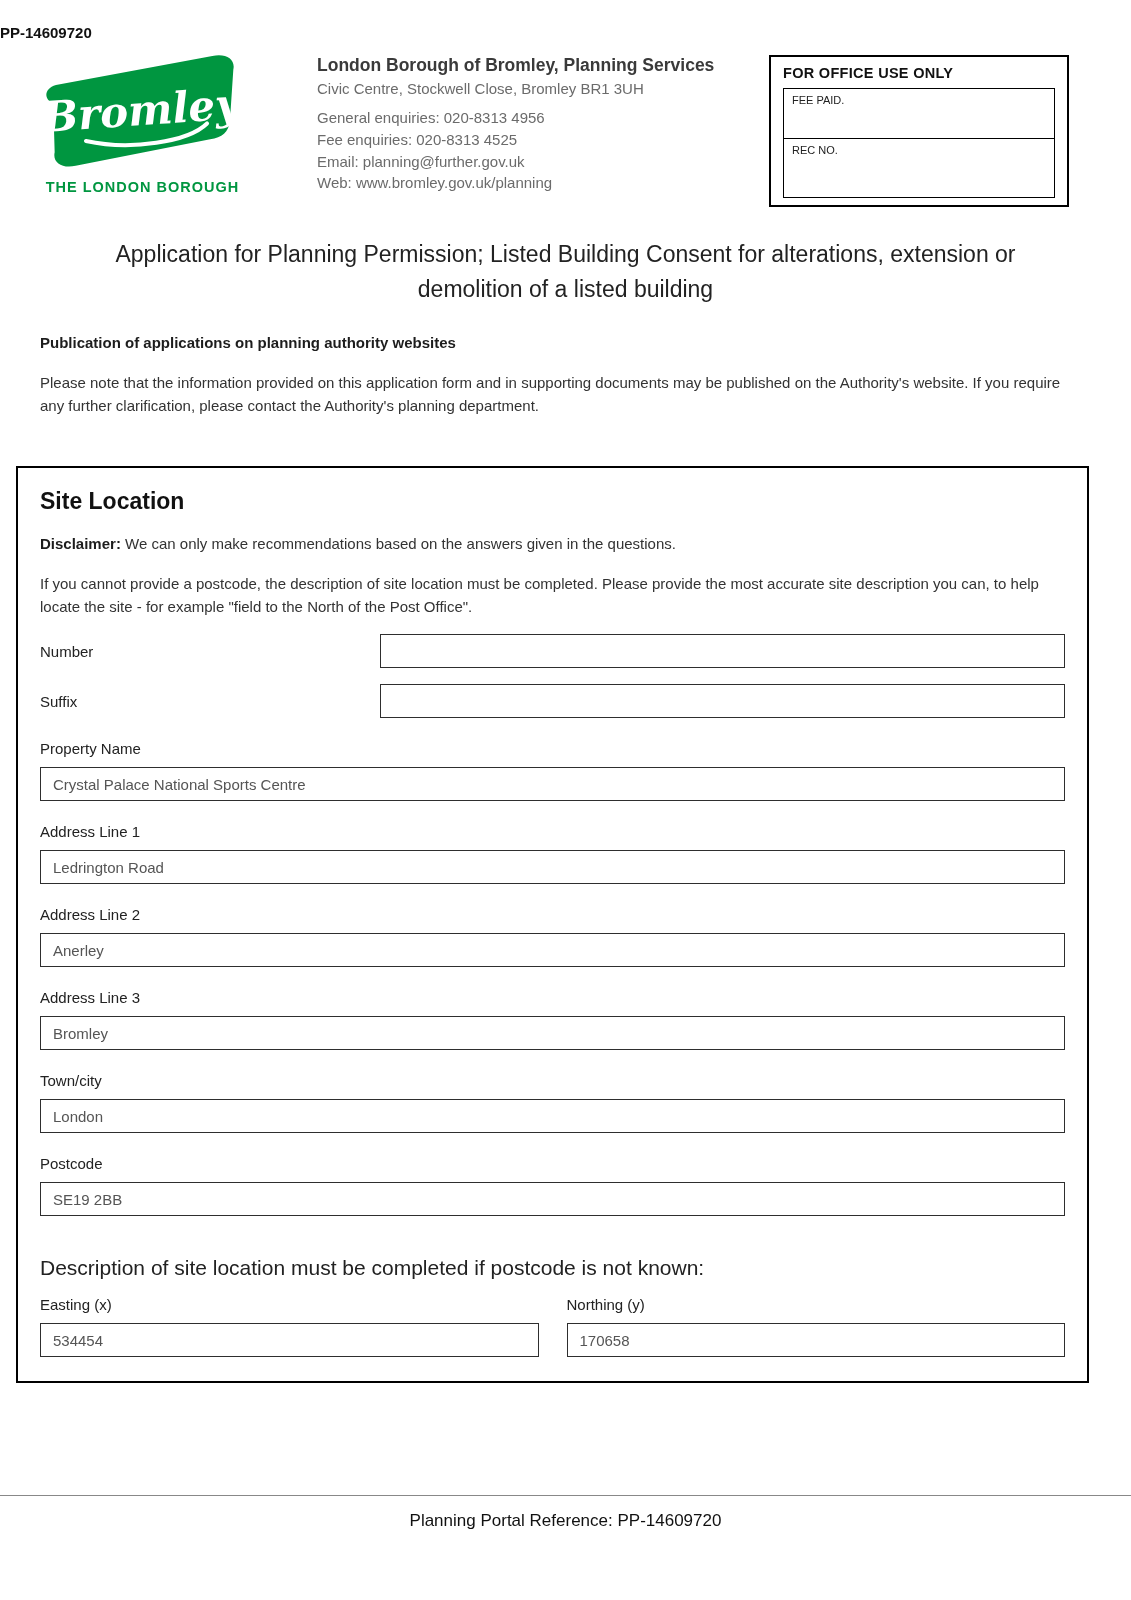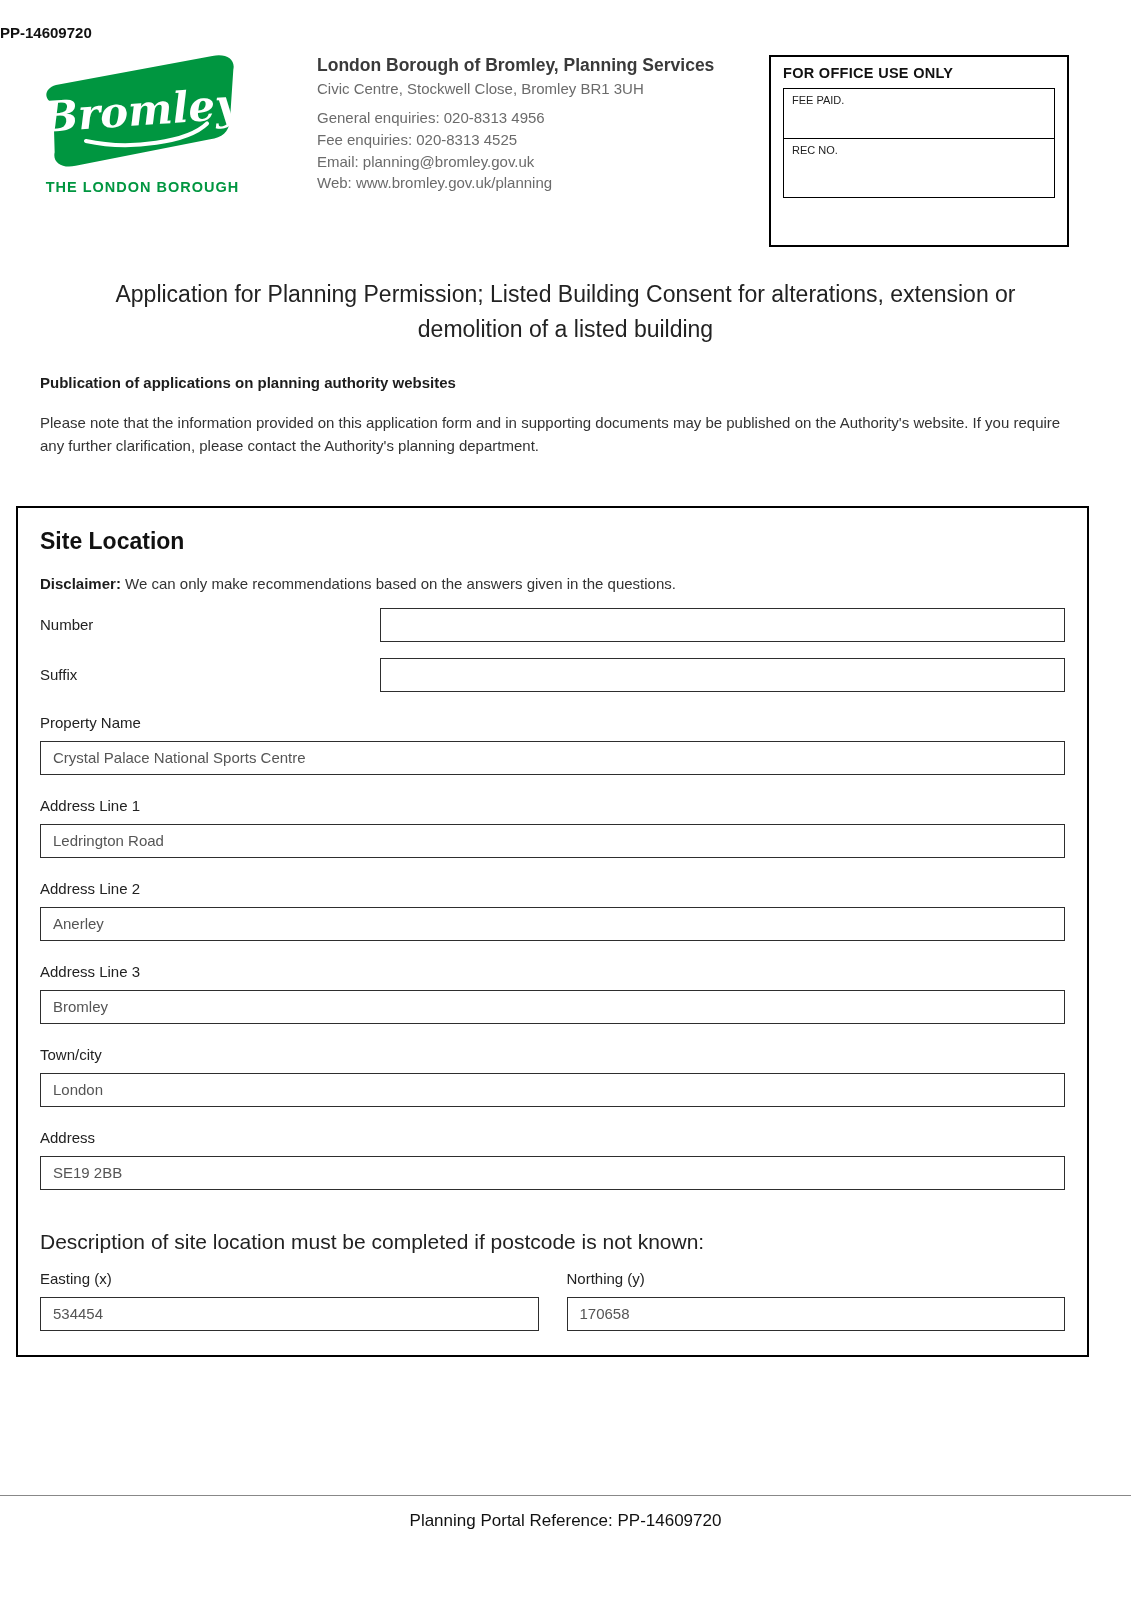--- a/index.html
+++ b/index.html
@@ -11,21 +11,21 @@
 
   .header-row { display:flex; align-items:flex-start; margin:14px 62px 0 40px; }
   .logo-block { width:215px; flex:0 0 auto; }
   .logo-tagline { margin-top:2px; text-align:center; width:205px; color:#009640; font-weight:bold; font-size:14.5px; letter-spacing:1px; }
 
   .authority { margin-left:62px; flex:1 1 auto; }
   .auth-title { font-size:17.5px; font-weight:600; color:#3a3a3a; }
   .auth-address { margin-top:4px; font-size:15px; color:#6b6b6b; }
   .auth-contacts { margin-top:10px; font-size:15px; color:#6b6b6b; line-height:1.45; }
 
-  .office-box { flex:0 0 auto; margin-left:auto; width:300px; height:192px; border:2px solid #000; padding:8px 12px 12px; }
+  .office-box { flex:0 0 auto; margin-left:auto; width:300px; height:152px; border:2px solid #000; padding:8px 12px 12px; }
   .office-title { font-size:14.5px; font-weight:bold; color:#111; letter-spacing:.3px; padding-bottom:7px; }
   .office-inner { border:1px solid #000; height:110px; display:flex; flex-direction:column; background:#fff; }
   .office-cell { padding:5px 8px; font-size:11px; color:#222; }
   .office-cell.fee { height:50px; border-bottom:1px solid #000; }
   .office-cell.rec { flex:1; }
 
   .main-title { margin:30px auto 12px; width:980px; text-align:center; font-size:23px; font-weight:400; color:#222; line-height:1.5; }
   .sub-title  { margin:24px auto 0; width:1050px; text-align:center; font-size:23px; font-weight:400; color:#222; line-height:1.5; }
 
   .pub-heading { margin:28px 40px 0; font-size:15px; font-weight:bold; color:#1d1d1d; }
@@ -76,21 +76,21 @@
       </svg>
       <div class="logo-tagline">THE LONDON BOROUGH</div>
     </div>
 
     <div class="authority">
       <div class="auth-title">London Borough of Bromley, Planning Services</div>
       <div class="auth-address">Civic Centre, Stockwell Close, Bromley BR1 3UH</div>
       <div class="auth-contacts">
         <div>General enquiries: 020-8313 4956</div>
         <div>Fee enquiries: 020-8313 4525</div>
-        <div>Email: planning@bromley.gov.uk</div>
+        <div>Email: planning@further.gov.uk</div>
         <div>Web: www.bromley.gov.uk/planning</div>
       </div>
     </div>
 
     <div class="office-box">
       <div class="office-title">FOR OFFICE USE ONLY</div>
       <div class="office-inner">
         <div class="office-cell fee">
           <span>FEE PAID.</span>
         </div>
@@ -105,20 +105,21 @@
   <div class="main-title">Application for Planning Permission; Listed Building Consent for alterations, extension or demolition of a listed building</div>
 
   <div class="pub-heading">Publication of applications on planning authority websites</div>
   <p class="pub-body">Please note that the information provided on this application form and in supporting documents may be published on the Authority's website. If you require any further clarification, please contact the Authority's planning department.</p>
 
   <div class="section-box">
     <div class="section-heading">Site Location</div>
 
     <p class="disclaimer"><strong>Disclaimer:</strong><span> We can only make recommendations based on the answers given in the questions.</span></p>
 
+    <p class="note">If you cannot provide a postcode, the description of site location must be completed. Please provide the most accurate site description you can, to help locate the site - for example "field to the North of the Post Office".</p>
 
     <div class="inline-field">
       <label>Number</label>
       <input class="field" type="text" value="" style="">
     </div>
 
     <div class="inline-field">
       <label>Suffix</label>
       <input class="field" type="text" value="" style="">
     </div>
@@ -142,21 +143,21 @@
       <label>Address Line 3</label>
       <input class="field" type="text" value="Bromley" style="">
     </div>
 
     <div class="stacked-field">
       <label>Town/city</label>
       <input class="field" type="text" value="London" style="">
     </div>
 
     <div class="stacked-field">
-      <label>Address</label>
+      <label>Postcode</label>
       <input class="field" type="text" value="SE19 2BB" style="">
     </div>
 
     <div class="desc-heading">Description of site location must be completed if postcode is not known:</div>
 
     <div class="coord-row">
       <div class="coord">
         <label>Easting (x)</label>
         <input class="field" type="text" value="534454" style="">
       </div>

